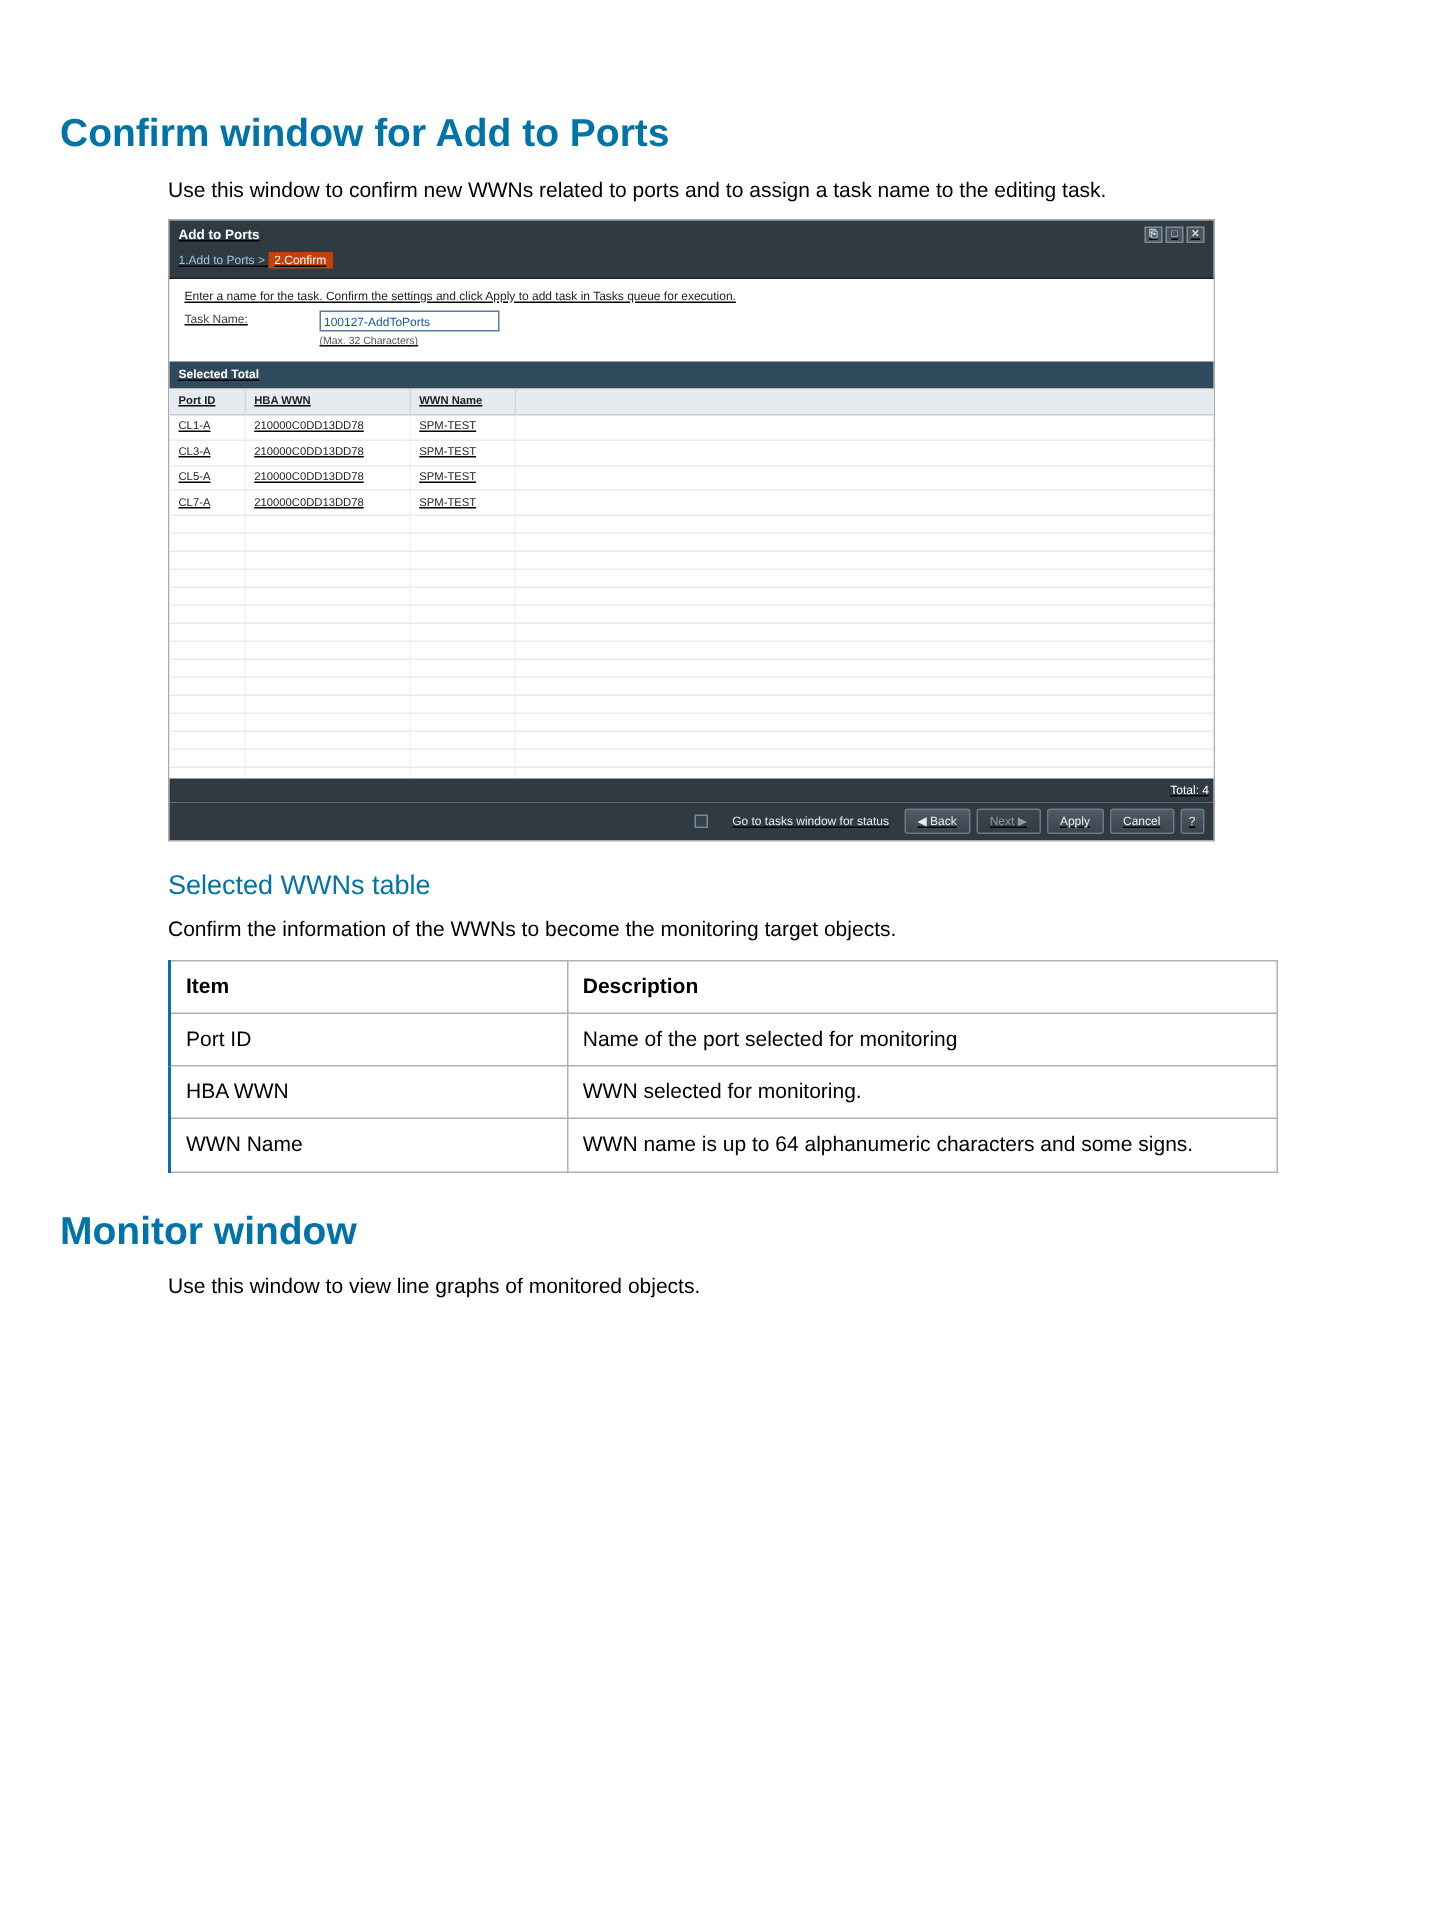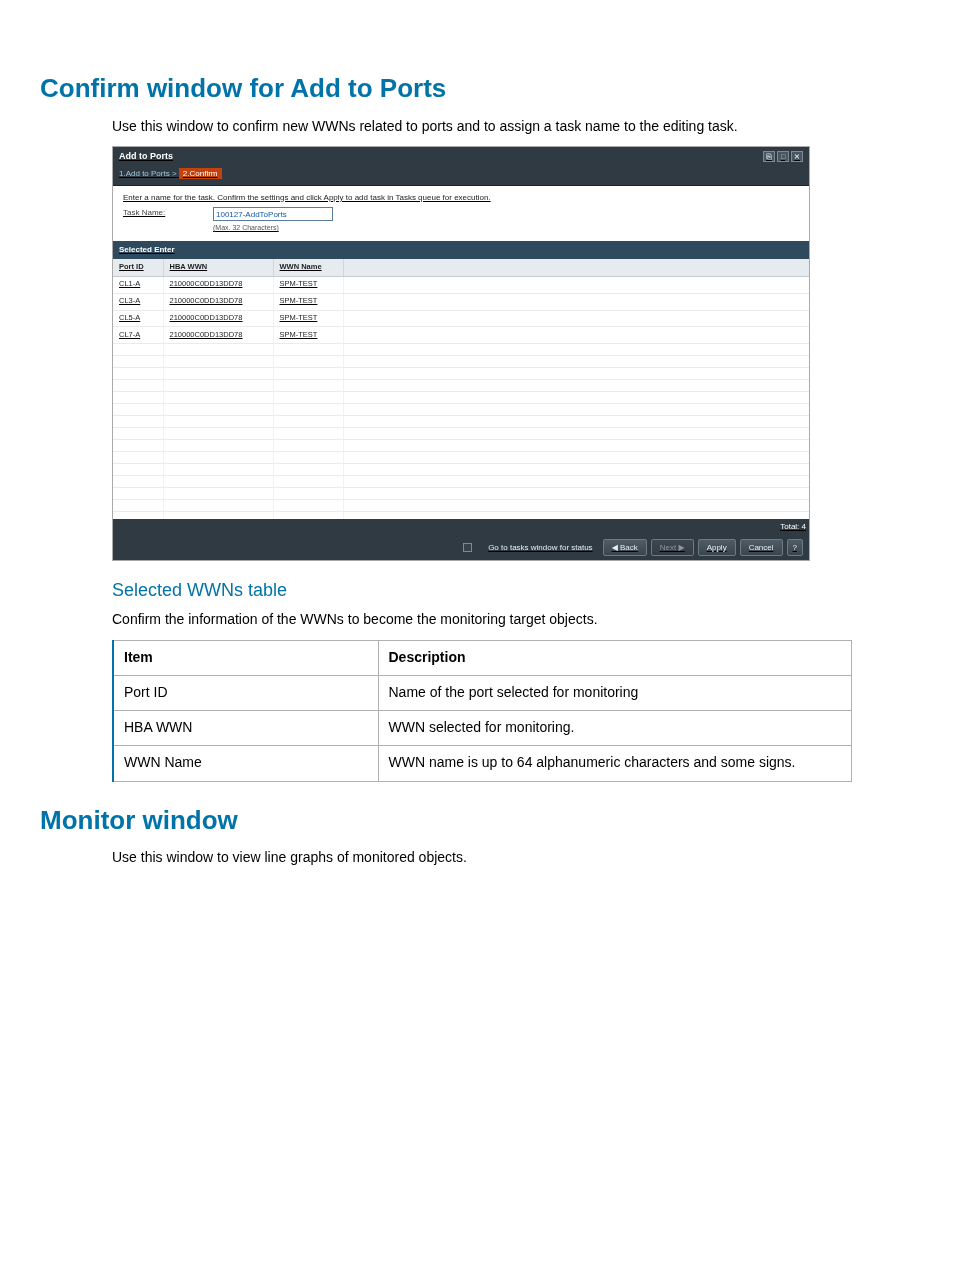--- a/index.html
+++ b/index.html
@@ -145,21 +145,21 @@
   </div>
   <div class="mock-body">
     <div class="mock-instr">Enter a name for the task. Confirm the settings and click Apply to add task in Tasks queue for execution.</div>
     <div class="mock-field-row">
       <span class="mock-field-label">Task Name:</span>
       <div>
         <input class="mock-field-input" value="100127-AddToPorts" style="">
         <div class="mock-field-hint">(Max. 32 Characters)</div>
       </div>
     </div>
-    <div class="mock-subheader">Selected Enter</div>
+    <div class="mock-subheader">Selected Total</div>
     <div class="mock-table-wrap">
       <table class="mock-table">
         <thead>
           <tr>
             <th style="width:50px;">Port ID</th>
             <th style="width:110px;">HBA WWN</th>
             <th style="width:70px;">WWN Name</th>
             <th class="last"></th>
           </tr>
         </thead>

